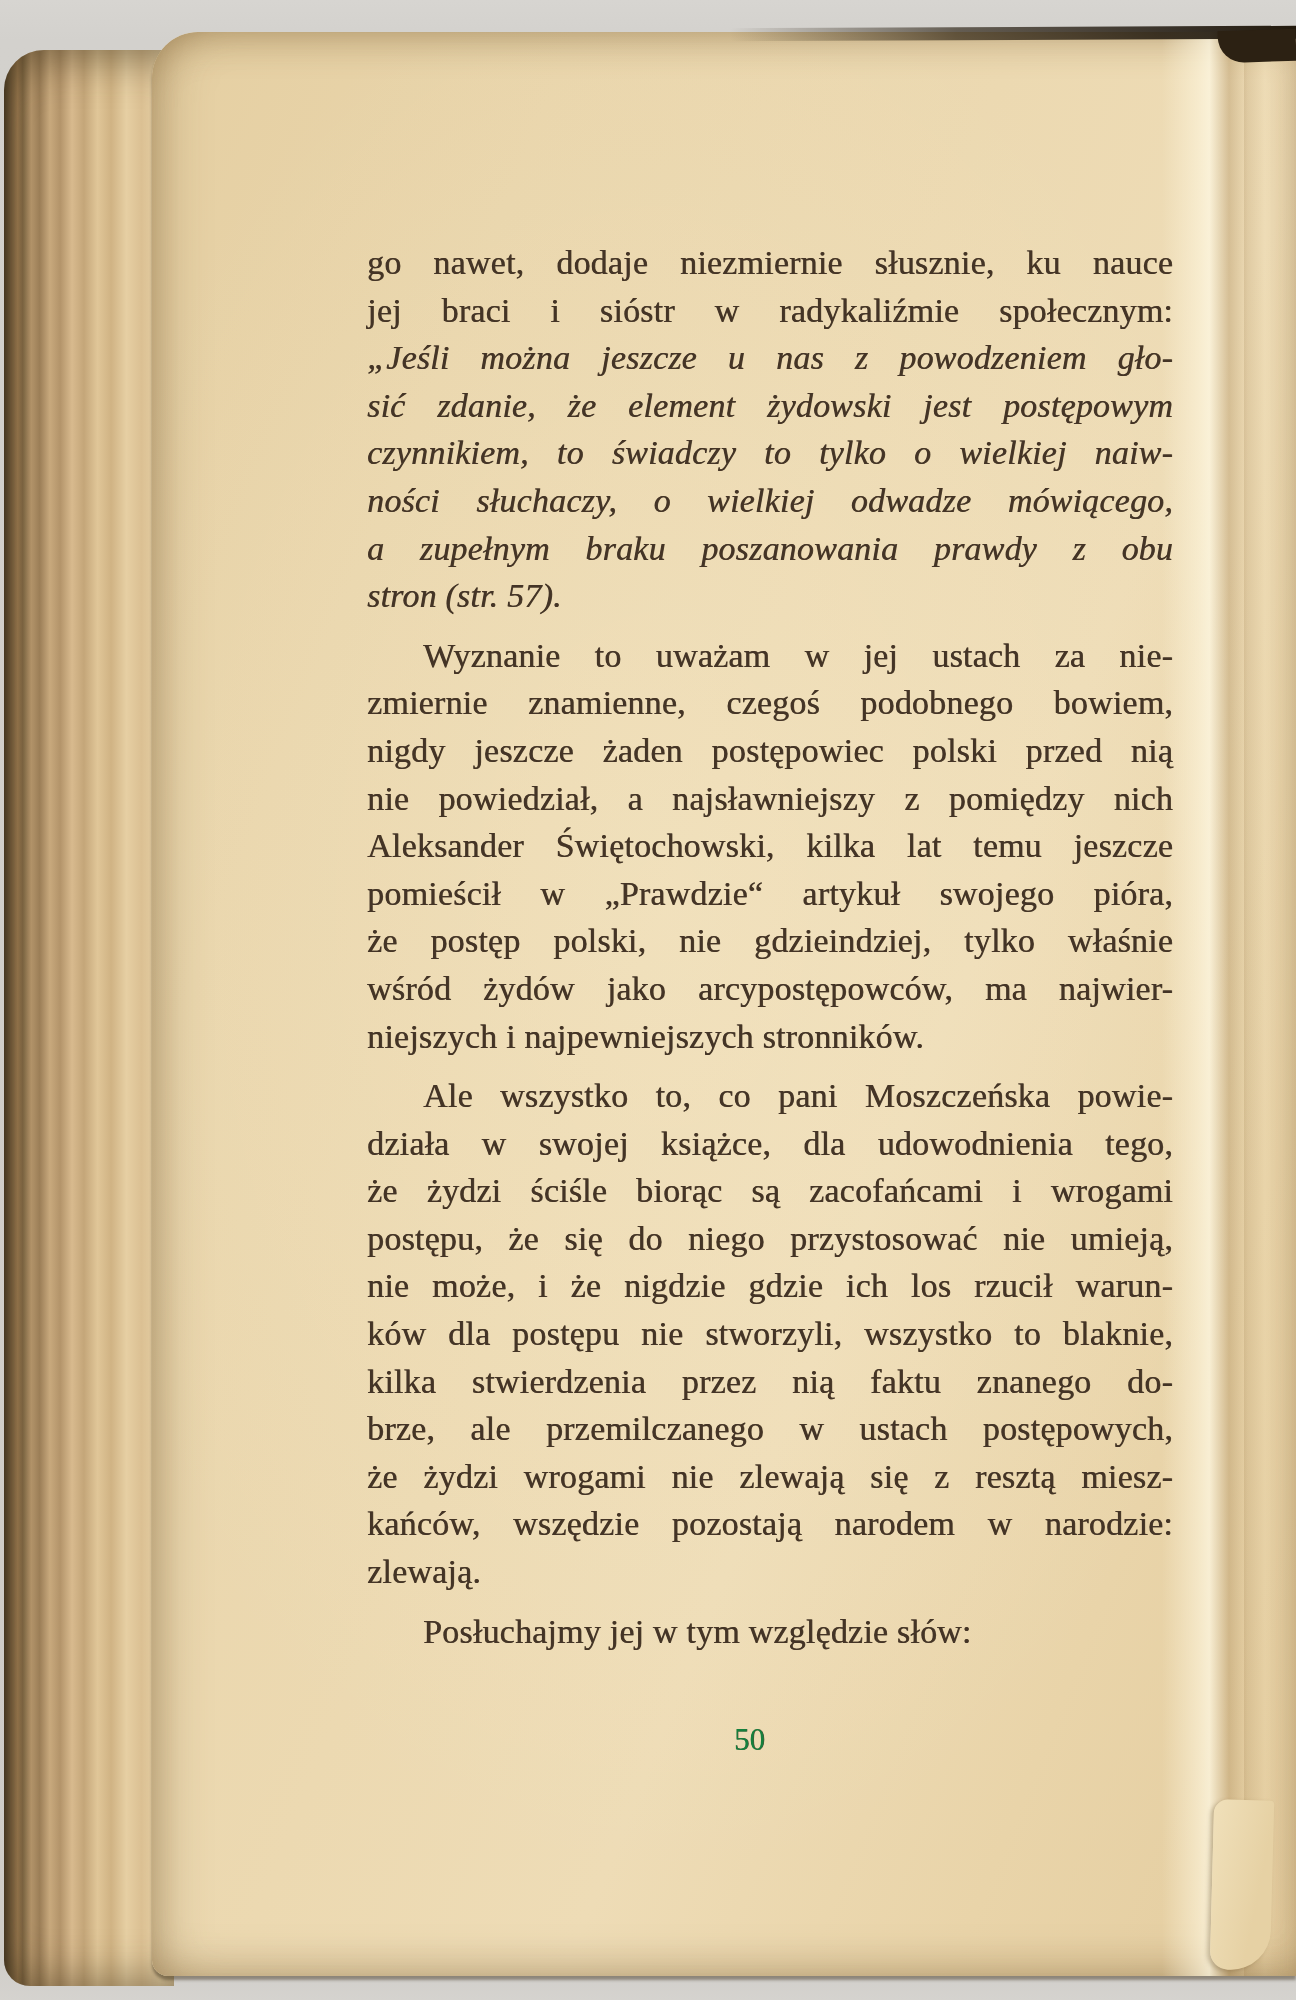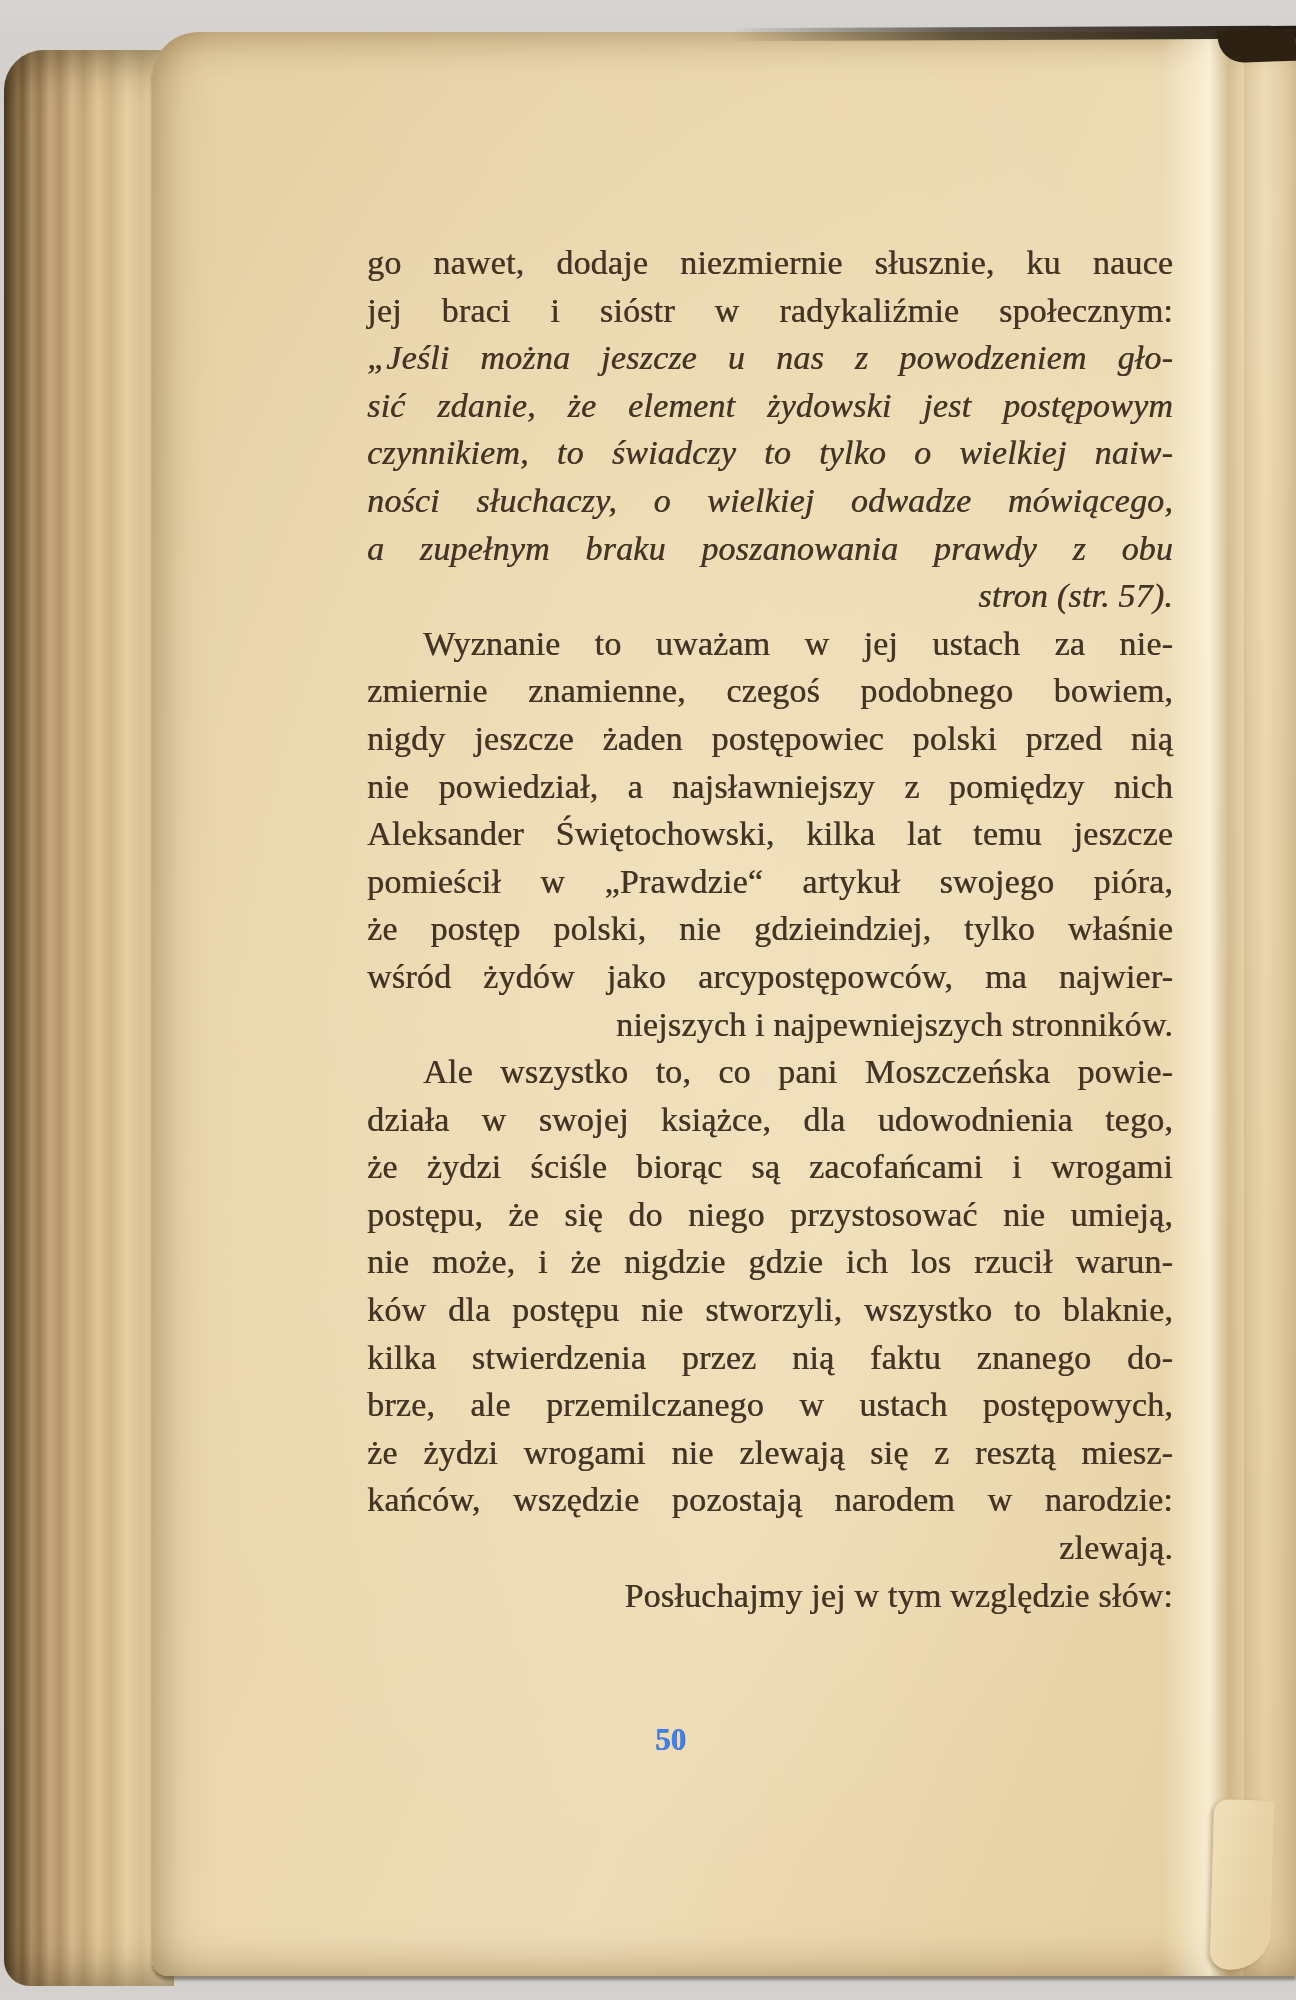--- a/index.html
+++ b/index.html
@@ -69,27 +69,27 @@
 
   
   .text {
     position: absolute; left: 215px; top: 207px; width: 806px;
     color: #443426;
     font-size: 34px; line-height: 47.6px;
     text-shadow: 0.5px 0.3px 0 rgba(62,48,30,.85);
     letter-spacing: 0.2px;
   }
   .ln { text-align: justify; text-align-last: justify; }
-  .ln.end { text-align: right; text-align-last: auto; }
-  .ln.ind { padding-left: 56px; }
+  .ln.end { text-align: left; text-align-last: auto; }
+  .ln.ind { padding-left: 56px; margin-top: 12px; }
   .ln.i { font-style: italic; }
 
   .pagenum {
     position: absolute; left: 655px; top: 1722px; width: 110px;
-    text-align: left; font-size: 31px; font-weight: bold; color: #3b82f6;
+    text-align: right; font-size: 31px; font-weight: normal; color: #15803d;
     text-shadow: 0.4px 0.3px 0 rgba(50,38,22,.8);
   }
 </style>
 </head>
 <body>
 
 <div class="scene">
   <div class="page-stack"></div>
   <div class="page">
     <div class="text">

